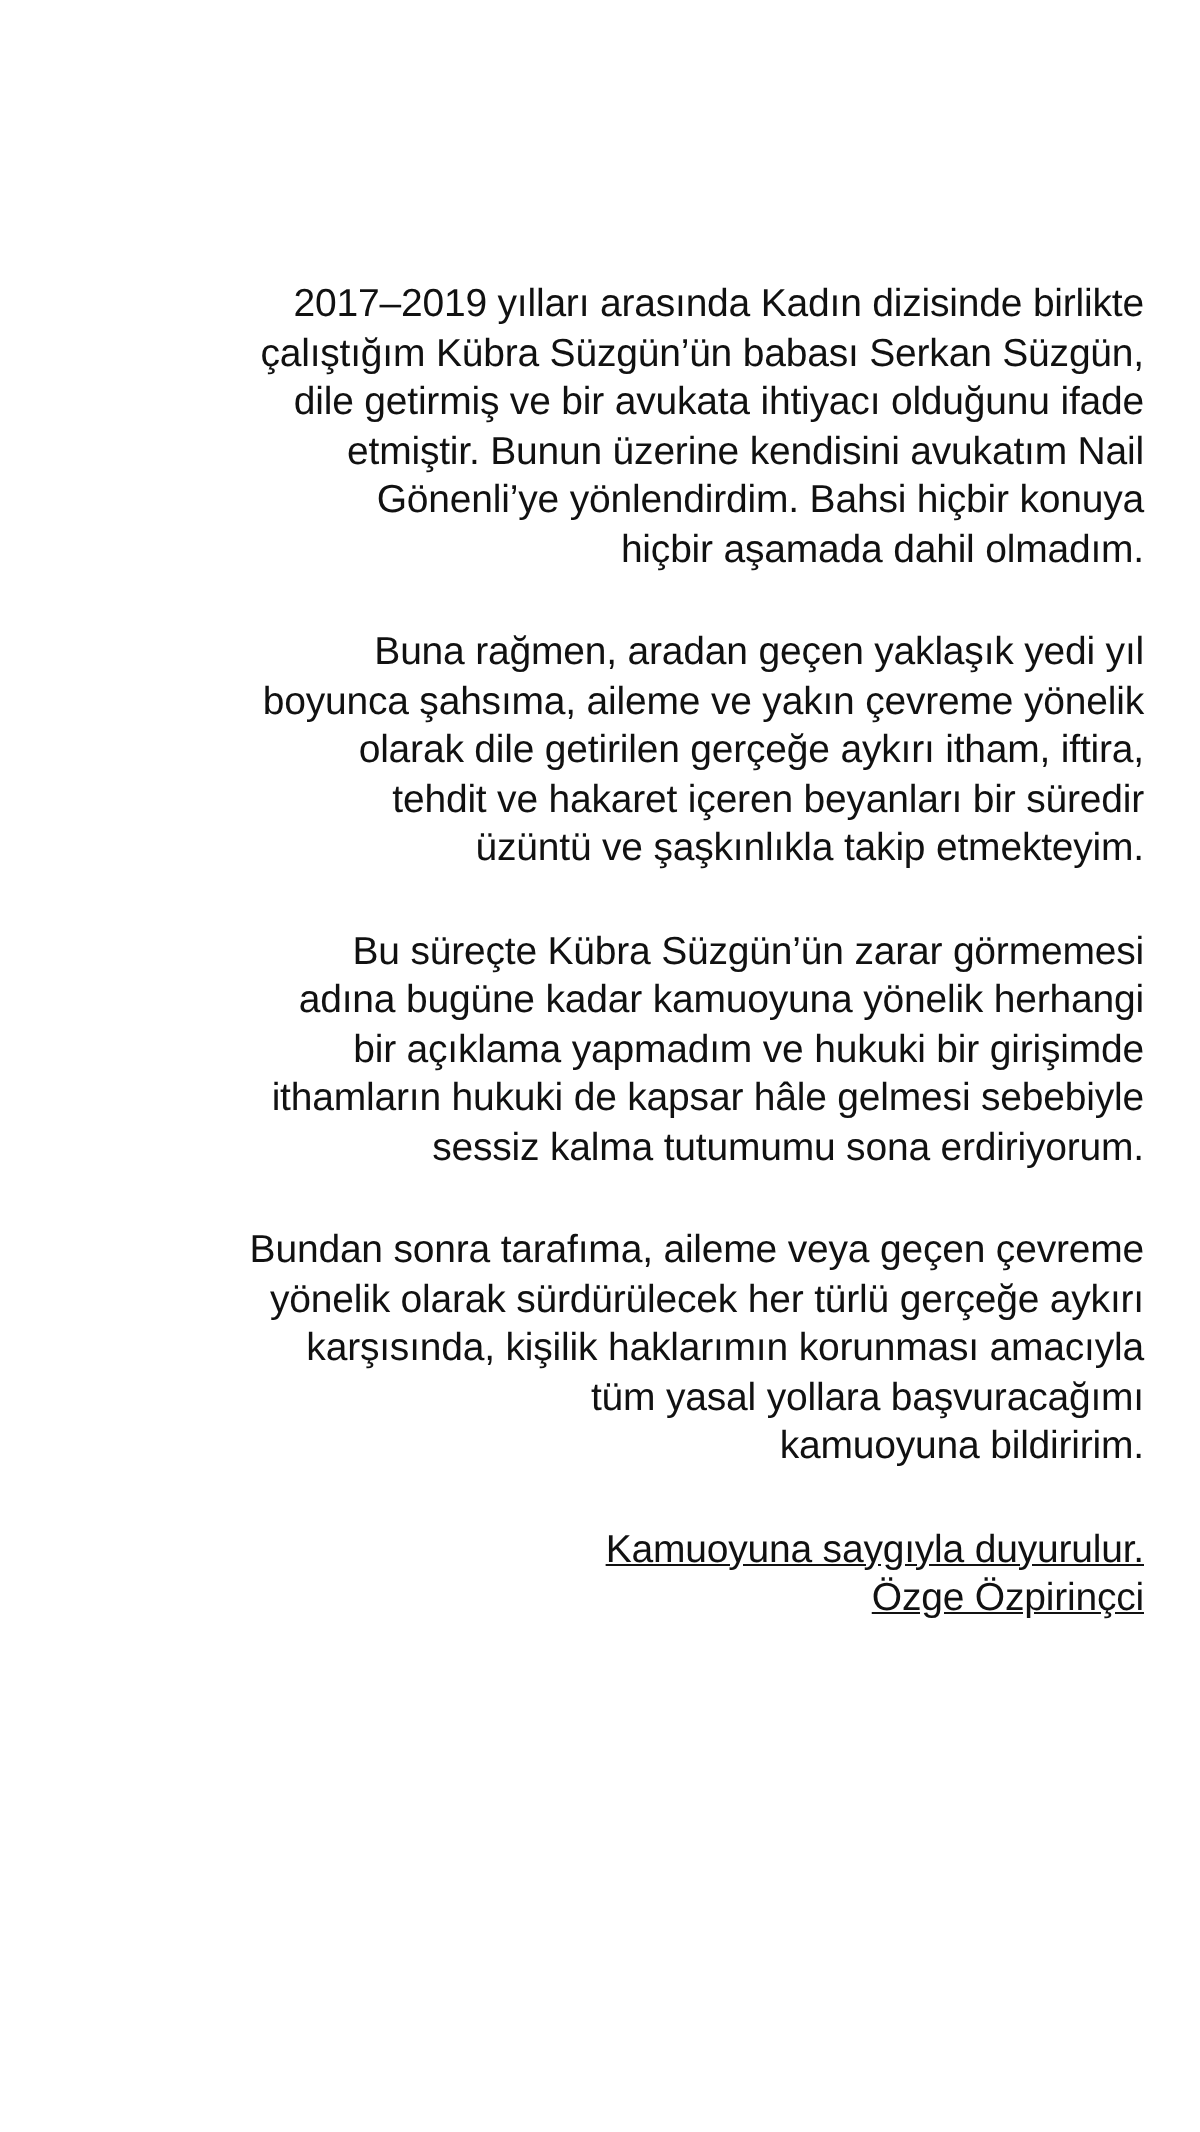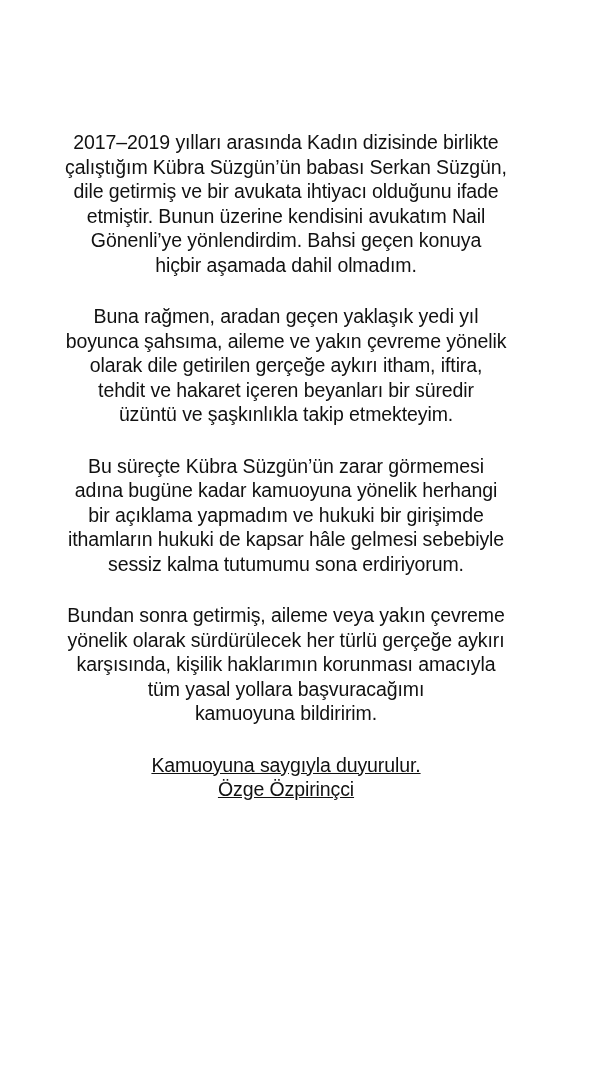--- a/index.html
+++ b/index.html
@@ -10,24 +10,24 @@
     body {
       width: 600px;
       height: 1066px;
       position: relative;
       overflow: hidden;
       font-family: "Liberation Sans", "DejaVu Sans", sans-serif;
       color: #111111;
     }
     .statement {
       position: absolute;
-      top: 130px;
+      top: 140px;
       left: 0;
       width: 572px;
-      text-align: center;
+      text-align: right;
     }
     .paragraph {
       margin: 0 0 27px 0;
     }
     .line {
       display: block;
       font-size: 19.5px;
       line-height: 24.5px;
       white-space: nowrap;
       letter-spacing: -0.1px;
@@ -40,42 +40,42 @@
 </head>
 <body>
 
 <div class="statement">
 
   <div class="paragraph">
     <span class="line">2017–2019 yılları arasında Kadın dizisinde birlikte</span>
     <span class="line">çalıştığım Kübra Süzgün’ün babası Serkan Süzgün,</span>
     <span class="line">dile getirmiş ve bir avukata ihtiyacı olduğunu ifade</span>
     <span class="line">etmiştir. Bunun üzerine kendisini avukatım Nail</span>
-    <span class="line">Gönenli’ye yönlendirdim. Bahsi geçen konuya</span>
+    <span class="line">Gönenli’ye yönlendirdim. Bahsi hiçbir konuya</span>
     <span class="line">hiçbir aşamada dahil olmadım.</span>
   </div>
 
   <div class="paragraph">
     <span class="line">Buna rağmen, aradan geçen yaklaşık yedi yıl</span>
     <span class="line">boyunca şahsıma, aileme ve yakın çevreme yönelik</span>
     <span class="line">olarak dile getirilen gerçeğe aykırı itham, iftira,</span>
     <span class="line">tehdit ve hakaret içeren beyanları bir süredir</span>
     <span class="line">üzüntü ve şaşkınlıkla takip etmekteyim.</span>
   </div>
 
   <div class="paragraph">
     <span class="line">Bu süreçte Kübra Süzgün’ün zarar görmemesi</span>
     <span class="line">adına bugüne kadar kamuoyuna yönelik herhangi</span>
     <span class="line">bir açıklama yapmadım ve hukuki bir girişimde</span>
     <span class="line">ithamların hukuki de kapsar hâle gelmesi sebebiyle</span>
     <span class="line">sessiz kalma tutumumu sona erdiriyorum.</span>
   </div>
 
   <div class="paragraph">
-    <span class="line">Bundan sonra getirmiş, aileme veya yakın çevreme</span>
+    <span class="line">Bundan sonra tarafıma, aileme veya geçen çevreme</span>
     <span class="line">yönelik olarak sürdürülecek her türlü gerçeğe aykırı</span>
     <span class="line">karşısında, kişilik haklarımın korunması amacıyla</span>
     <span class="line">tüm yasal yollara başvuracağımı</span>
     <span class="line">kamuoyuna bildiririm.</span>
   </div>
 
   <div class="paragraph signature">
     <span class="line">Kamuoyuna saygıyla duyurulur.</span>
     <span class="line">Özge Özpirinçci</span>
   </div>

